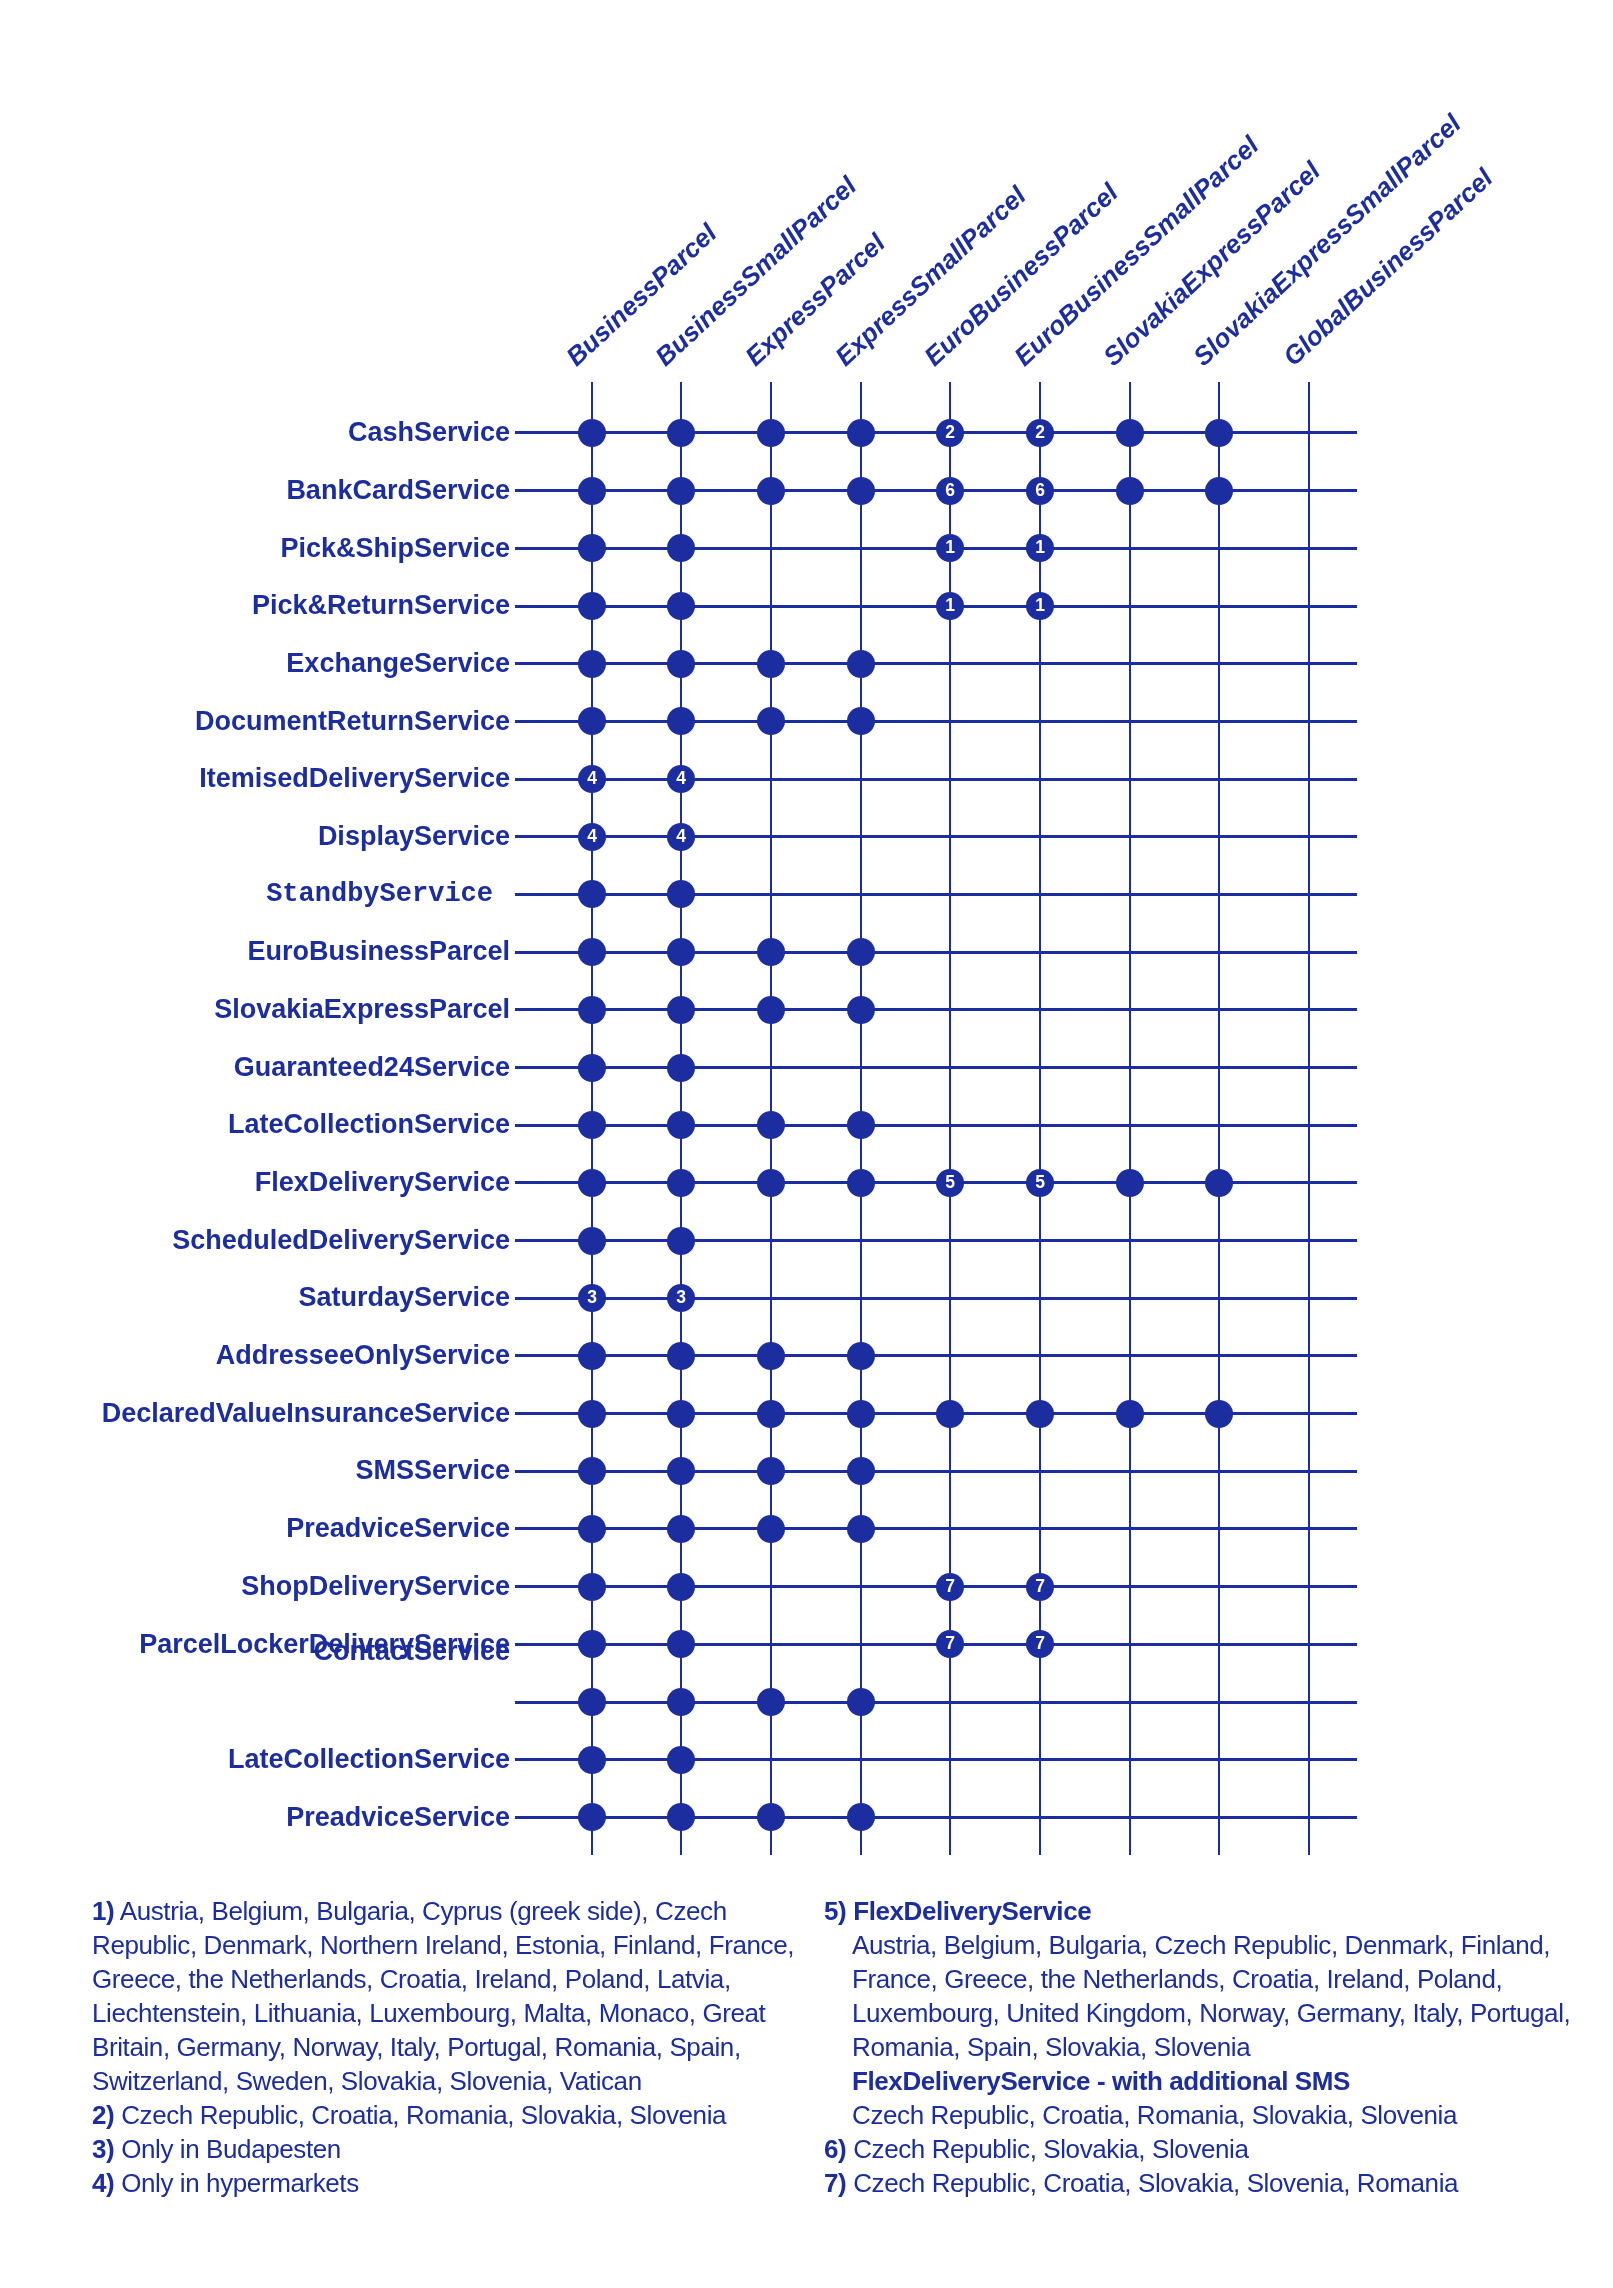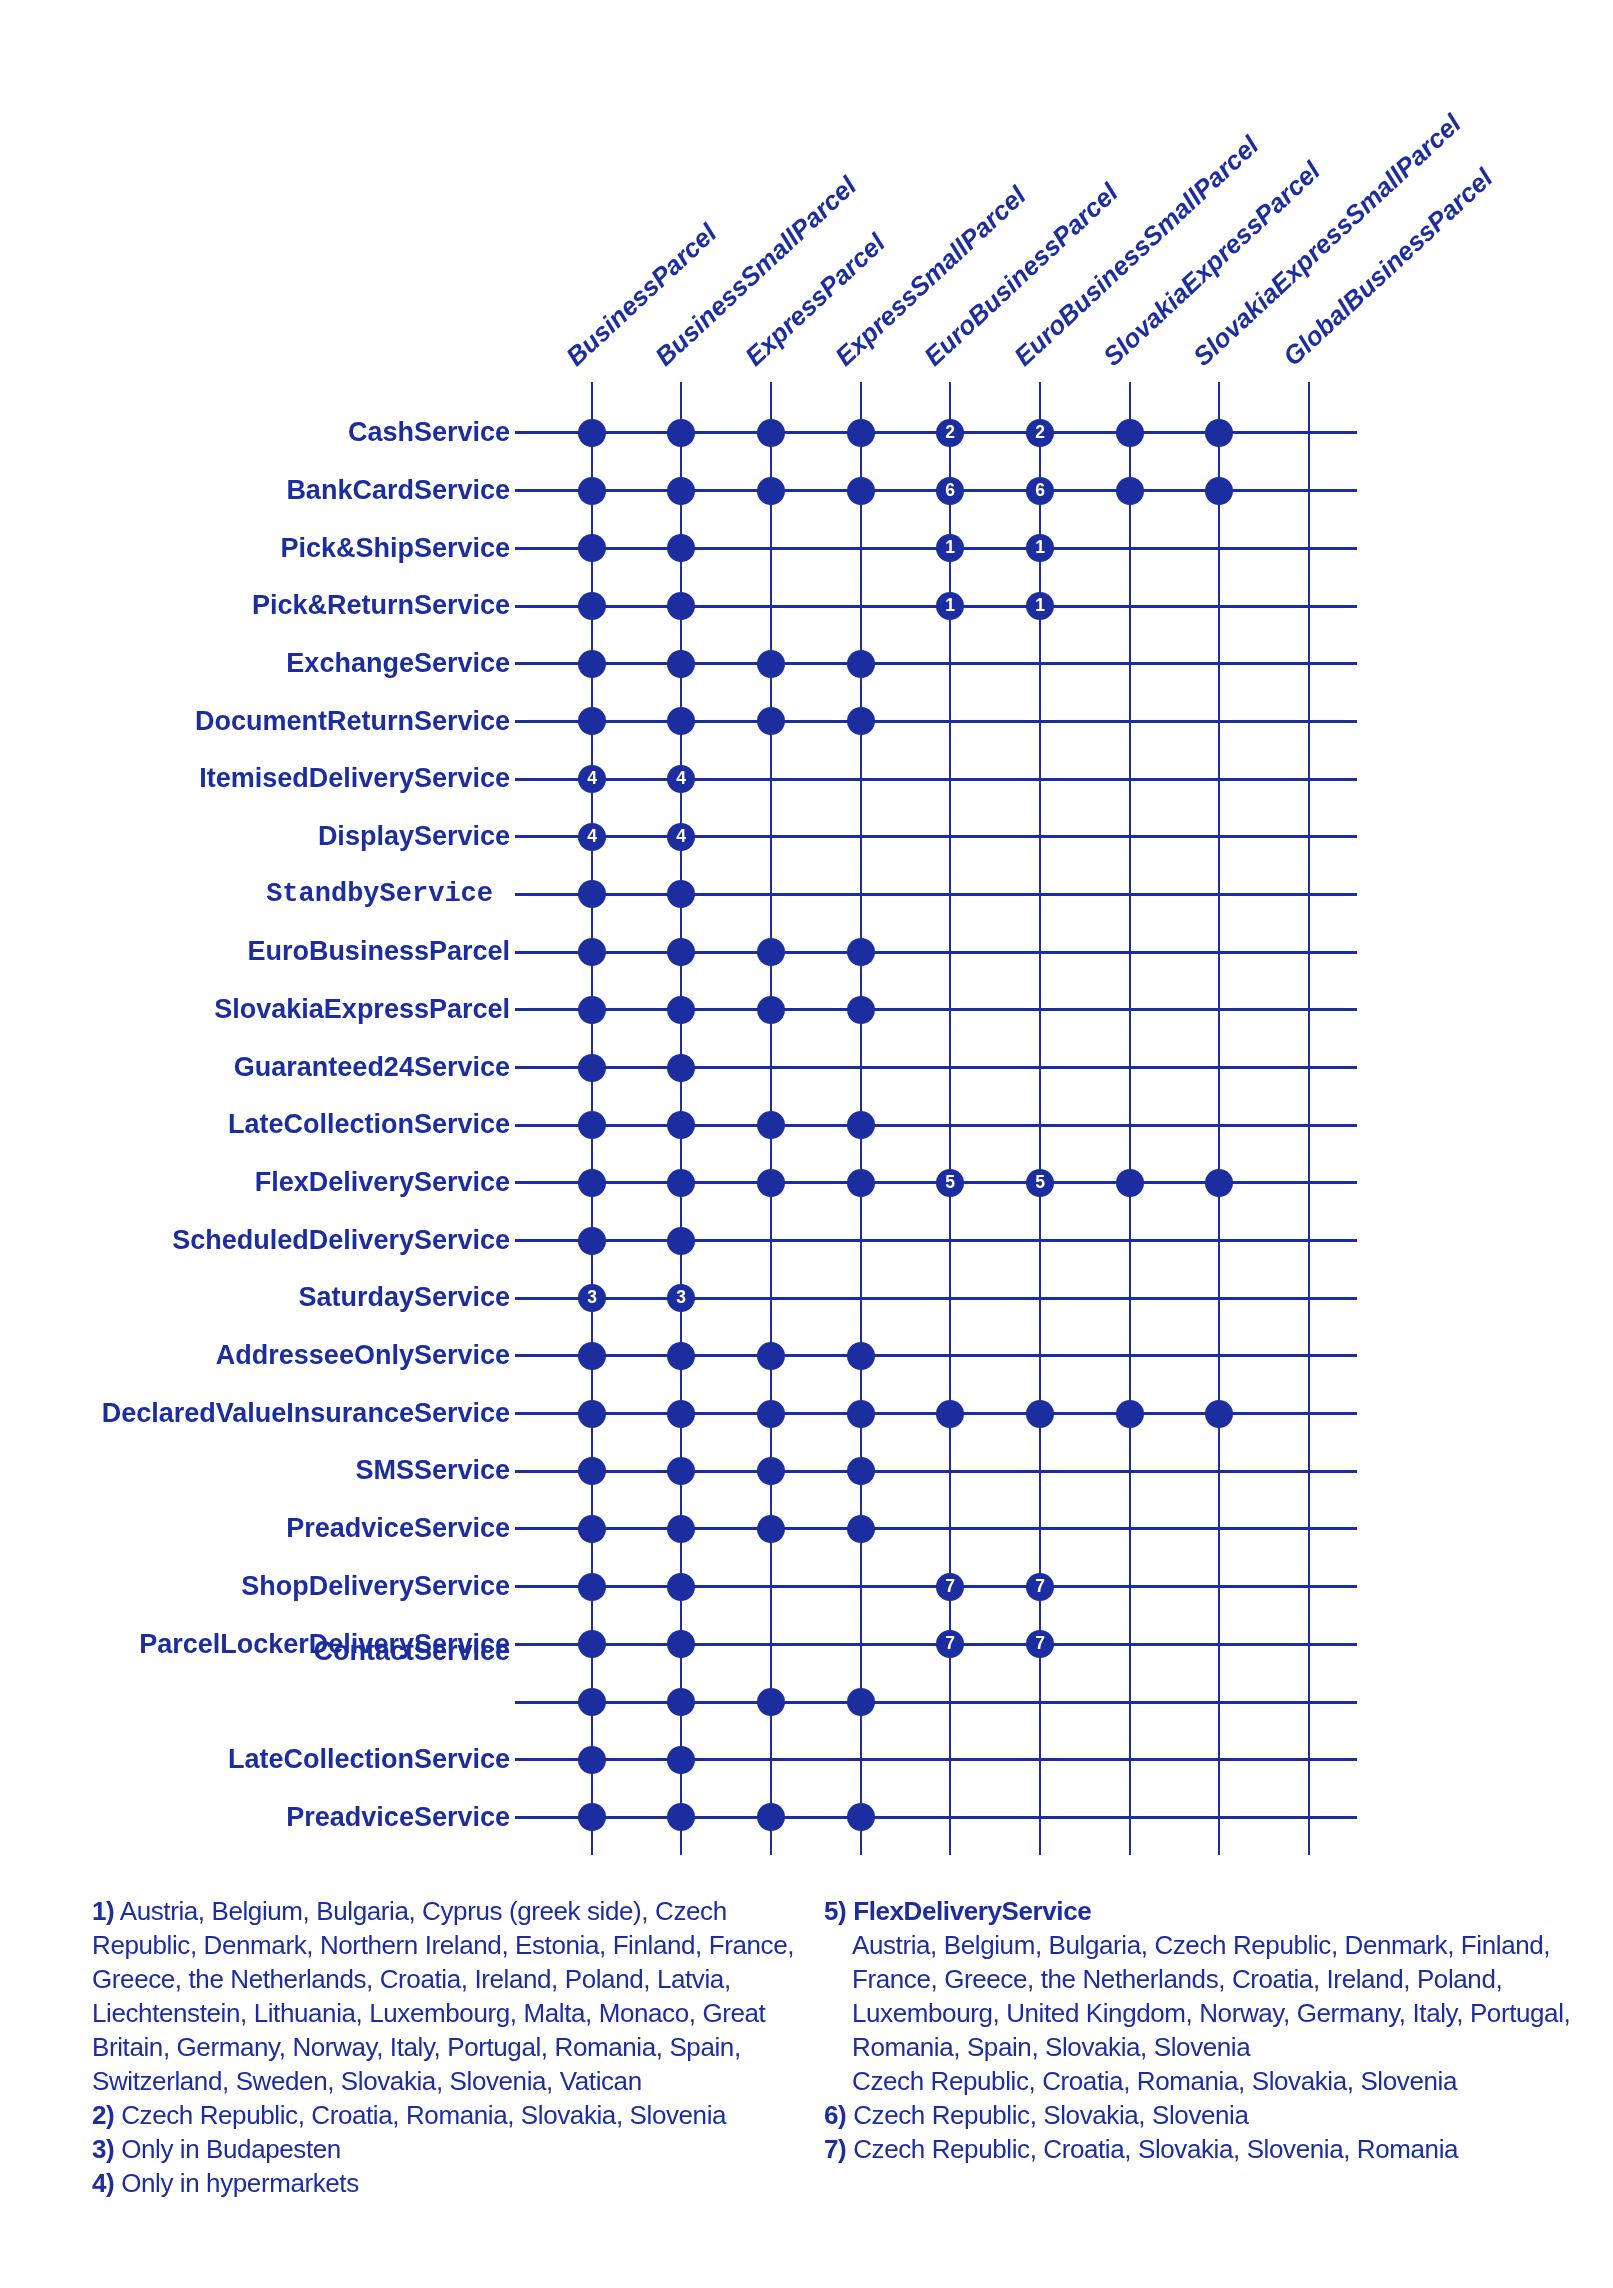--- a/index.html
+++ b/index.html
@@ -259,18 +259,19 @@
   <div id="fn-left" class="footnotes">
     <p><b class="mk">1)</b> <span>Austria, Belgium, Bulgaria, Cyprus (greek side), Czech Republic, Denmark, Northern Ireland, Estonia, Finland, France, Greece, the Netherlands, Croatia, Ireland, Poland, Latvia, Liechtenstein, Lithuania, Luxembourg, Malta, Monaco, Great Britain, Germany, Norway, Italy, Portugal, Romania, Spain, Switzerland, Sweden, Slovakia, Slovenia, Vatican</span></p>
     <p><b class="mk">2)</b> <span>Czech Republic, Croatia, Romania, Slovakia, Slovenia</span></p>
     <p><b class="mk">3)</b> <span>Only in Budapesten</span></p>
     <p><b class="mk">4)</b> <span>Only in hypermarkets</span></p>
   </div>
 
   <div id="fn-right" class="footnotes">
     <p><b class="mk">5)</b> <b>FlexDeliveryService</b></p>
     <p class="ind">Austria, Belgium, Bulgaria, Czech Republic, Denmark, Finland, France, Greece, the Netherlands, Croatia, Ireland, Poland, Luxembourg, United Kingdom, Norway, Germany, Italy, Portugal, Romania, Spain, Slovakia, Slovenia</p>
+    <p class="ind b">FlexDeliveryService  - with additional SMS</p>
     <p class="ind">Czech Republic, Croatia, Romania, Slovakia, Slovenia</p>
     <p><b class="mk">6)</b> <span>Czech Republic, Slovakia, Slovenia</span></p>
     <p><b class="mk">7)</b> <span>Czech Republic, Croatia, Slovakia, Slovenia, Romania</span></p>
   </div>
 </div>
 
 
 </body></html>

